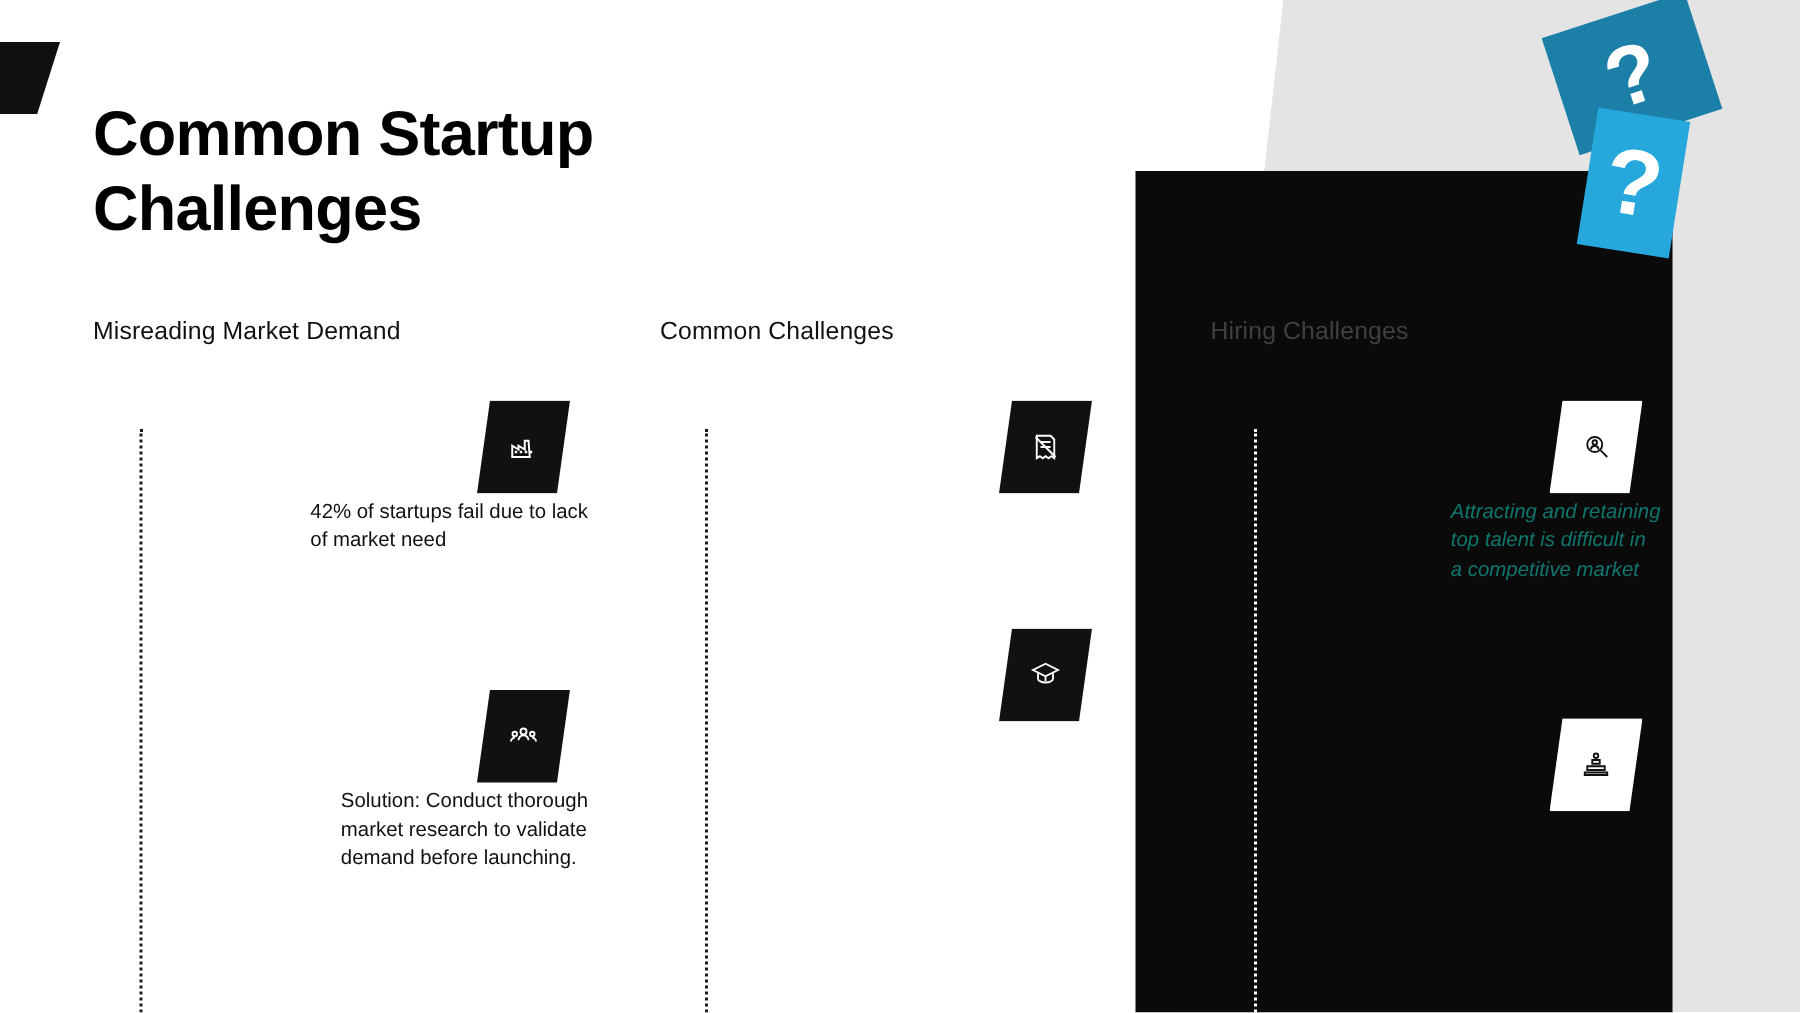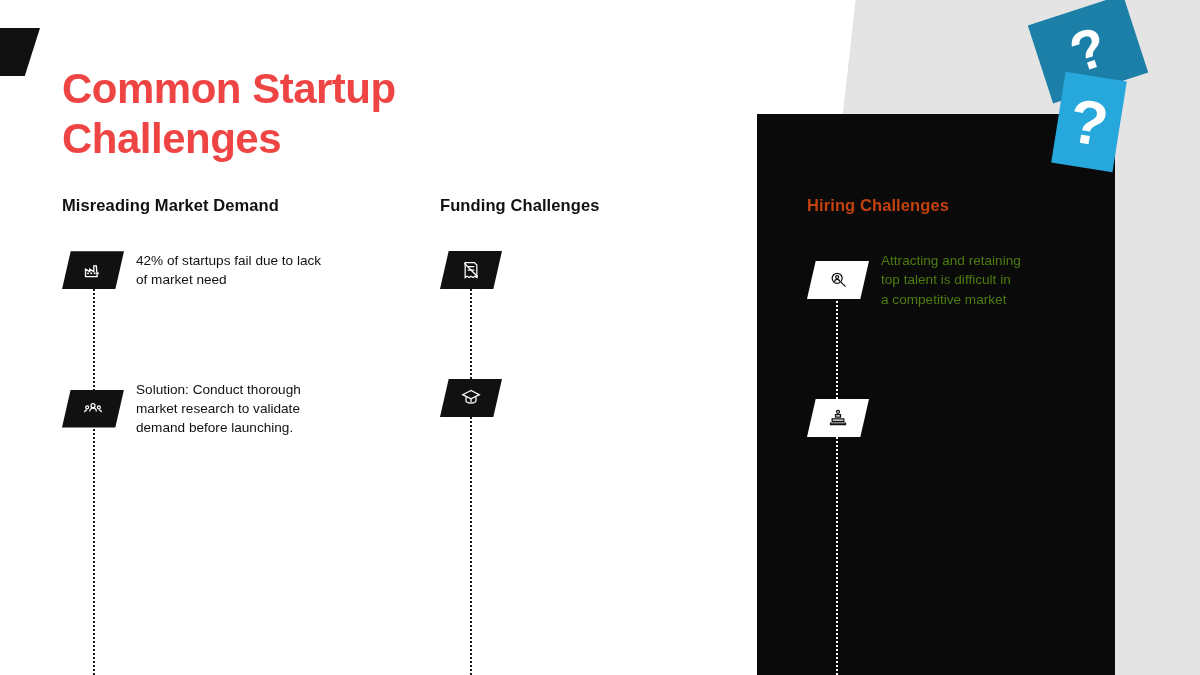--- a/index.html
+++ b/index.html
@@ -41,43 +41,43 @@
   
   .title {
     position: absolute;
     top: 36px;
     left: 62px;
     width: 620px;
     font-size: 42px;
     font-weight: bold;
     line-height: 1.18;
     letter-spacing: -0.5px;
-    color: #ef4444;
+    color: #000000;
     z-index: 3;
     white-space: pre-line;
   }
 
   
   .column {
     position: absolute;
     top: 196px;
     z-index: 3;
   }
   .col-1 { left: 62px;  width: 330px; }
   .col-2 { left: 440px; width: 300px; }
   .col-3 { left: 807px; width: 300px; }
 
   .col-heading {
     font-size: 16.5px;
-    font-weight: bold;
+    font-weight: normal;
     color: #111111;
-    margin: 0 0 34px 0;
+    margin: 16px 0 34px 0;
     letter-spacing: 0.1px;
   }
-  .col-3 .col-heading { color: #c2410c; }
+  .col-3 .col-heading { color: #404040; }
 
   
   .dark-panel {
     position: absolute;
     left: 757px;
     top: 114px;
     width: 358px;
     height: 561px;
     background: #0a0a0a;
     z-index: 1;
@@ -93,22 +93,23 @@
     z-index: 2;
   }
   .dotted-1 { left: 93px; }
   .dotted-2 { left: 470px; }
   .dotted-3 { left: 836px; border-left-color: #ffffff; }
 
   
   .item {
     position: relative;
     display: flex;
-    align-items: center;
+    align-items: flex-end;
     margin-bottom: 0;
+    flex-direction: column;
   }
 
   .badge {
     width: 62px;
     height: 38px;
     flex: 0 0 62px;
     background: #111111;
     clip-path: polygon(14% 0%, 100% 0%, 86% 100%, 0% 100%);
     display: flex;
     align-items: center;
@@ -121,21 +122,21 @@
   }
   .badge svg { display: block; }
 
   .item-text {
     font-size: 13.6px;
     line-height: 1.42;
     color: #111111;
     white-space: pre-line;
     padding-top: 2px;
   }
-  .on-dark .item-text { color: #4d7c0f; }
+  .on-dark .item-text { color: #0f766e; font-style: italic; }
 
   .spacer-1 { height: 88px; }
   .spacer-2 { height: 88px; }
   .spacer-3 { height: 88px; }
 
   
   .sticker-wrap {
     position: absolute;
     top: 0;
     right: 18px;
@@ -214,21 +215,21 @@
         <path d="M2 16c0-1.7 1.3-3 3-3M22 16c0-1.7-1.3-3-3-3"></path>
       </svg>
     </div>
     <div class="item-text">Solution: Conduct thorough
 market research to validate
 demand before launching.</div>
   </div>
 </div>
 
 <div class="column col-2">
-  <div class="col-heading">Funding Challenges</div>
+  <div class="col-heading">Common Challenges</div>
 
   <div class="item">
     <div class="badge">
       <svg width="22" height="20" viewBox="0 0 24 24" fill="none" stroke="#ffffff" stroke-width="1.5">
         <path d="M5 3h11l3 3v15l-2.3-1.6L14.4 21l-2.3-1.6L9.8 21 7.5 19.4 5 21z"></path>
         <path d="M8 8h8M8 12h8"></path>
         <path d="M4 4l16 16" stroke-width="1.6"></path>
       </svg>
     </div>
   </div>

